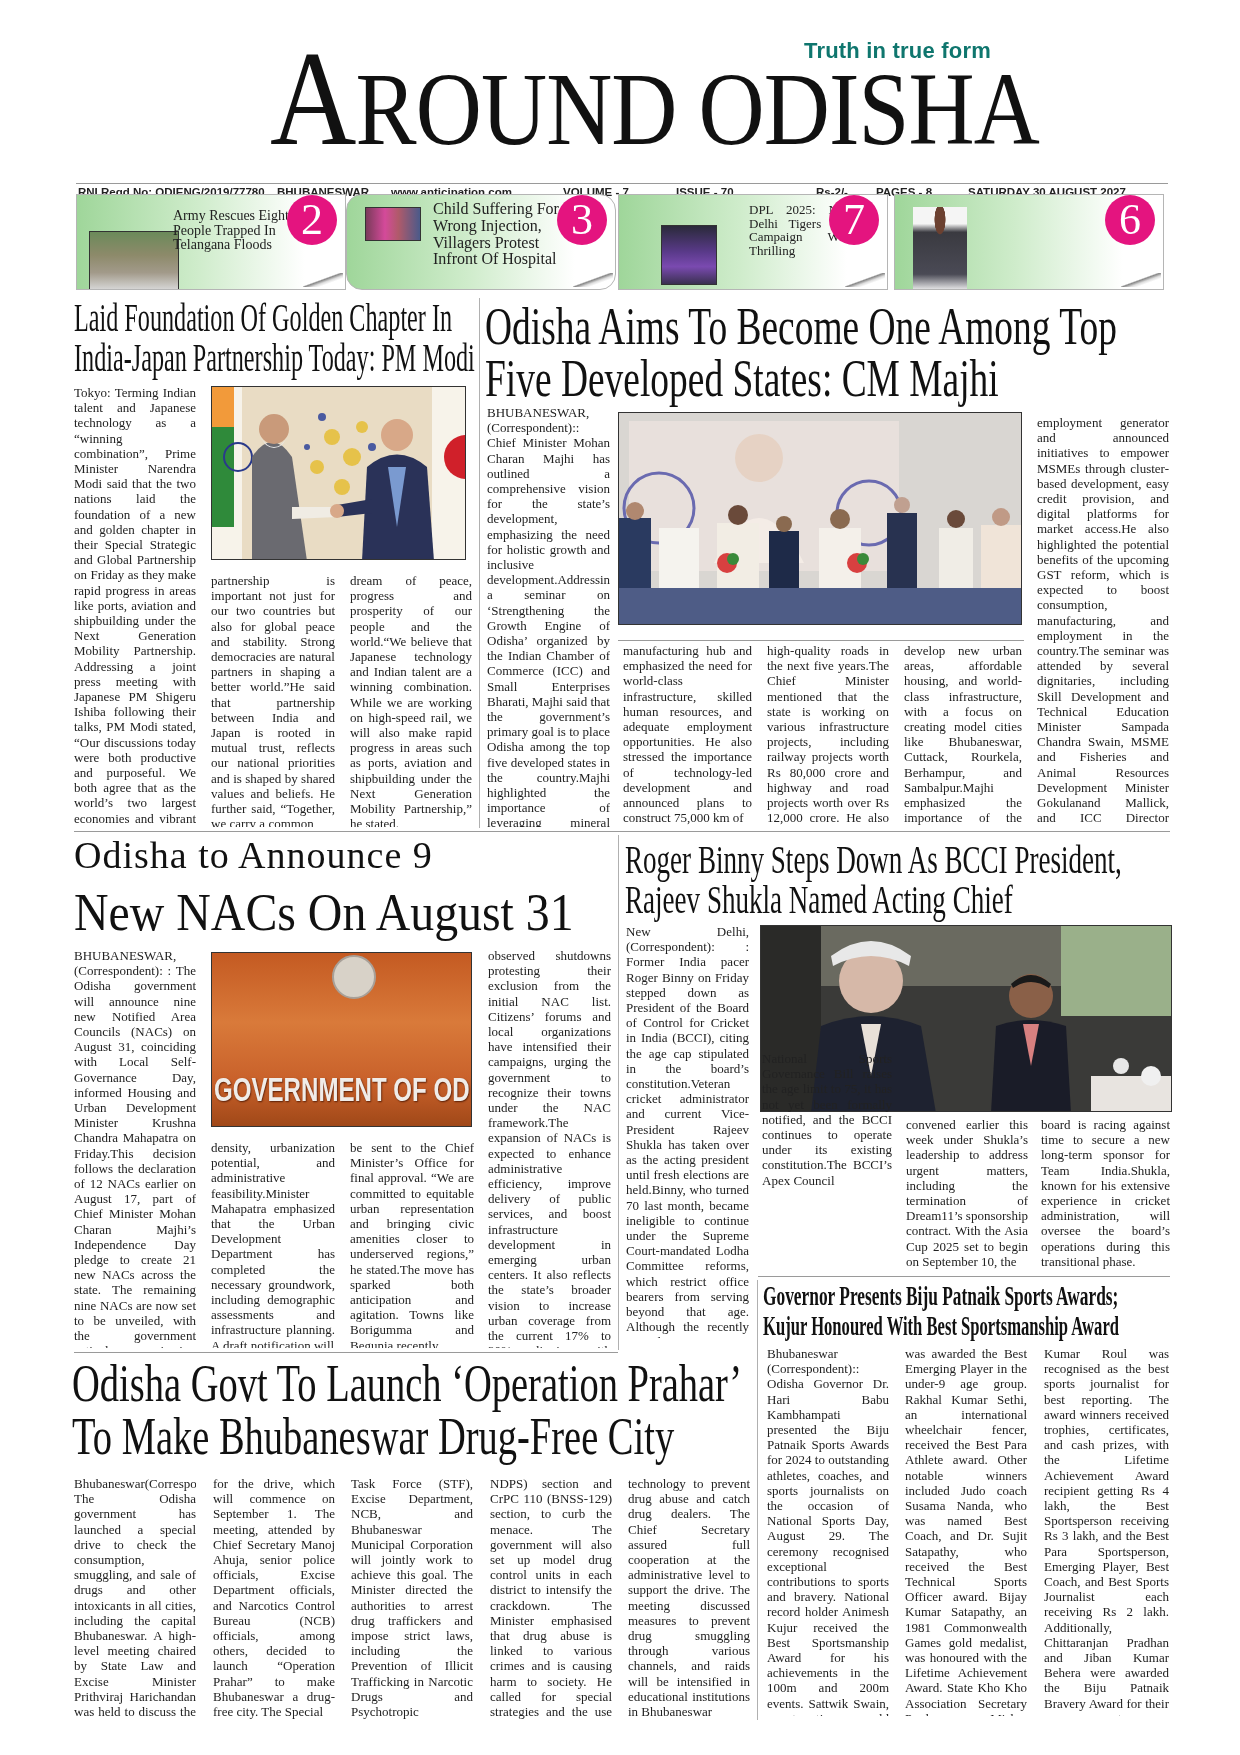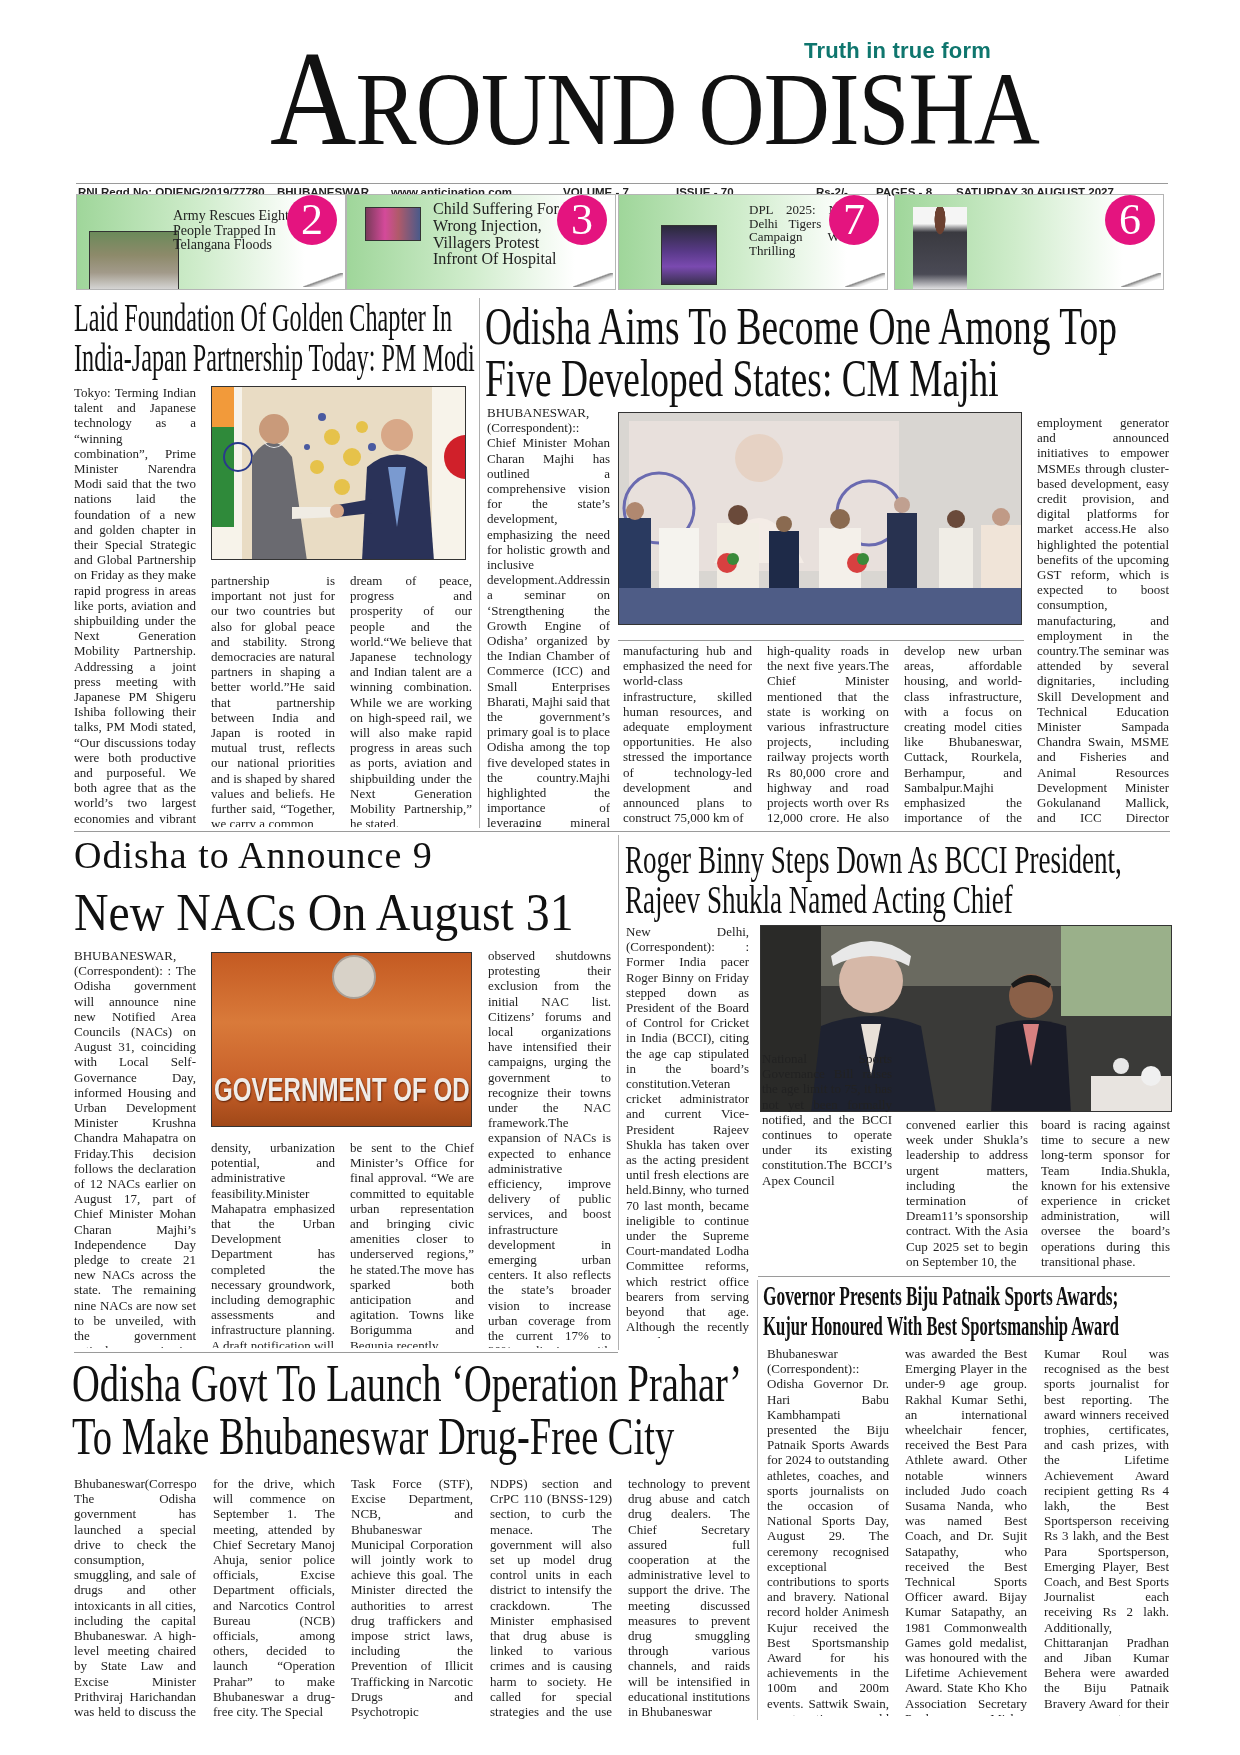--- a/index.html
+++ b/index.html
@@ -39,33 +39,33 @@
 <div class="abs tagline">Truth in true form</div>
 <div class="abs masthead"><span class="big">A</span><span>ROUND ODISHA</span></div>
 
 <div class="abs infobar">
   <span style="width:199px">RNI Regd No: ODIENG/2019/77780</span>
   <span style="width:114px">BHUBANESWAR</span>
   <span style="width:172px">www.anticipation.com</span>
   <span style="width:113px">VOLUME - 7</span>
   <span style="width:140px">ISSUE - 70</span>
   <span style="width:60px">Rs-2/-</span>
-  <span style="width:80px">PAGES - 8</span>
+  <span style="width:92px">PAGES - 8</span>
   <span>SATURDAY 30  AUGUST 2027</span>
 </div>
 <div class="abs rule" style="left:76px; top:183px; width:1092px;"></div>
 
 <div class="abs teaser" style="left:76px;">
   <div class="thumb" style="left:12px; top:36px; width:90px; height:60px; background:linear-gradient(180deg,#6b8a5a 0%,#8d8a6a 40%,#a29a8a 70%,#d8d8d8 100%);"></div>
   <div class="ttext" style="left:96px; top:14px; width:130px; font-size:14px;">Army Rescues Eight People Trapped In Telangana Floods</div>
   <div class="badge">2</div>
   <div class="curl"></div>
 </div>
 
-<div class="abs teaser" style="left:346px;">
+<div class="abs teaser" style="left:346px;border-radius:16px;">
   <div class="thumb" style="left:18px; top:12px; width:56px; height:34px; background:linear-gradient(90deg,#7a3b5a 0%,#d44a9a 35%,#b05a6a 60%,#4a5a8a 100%);"></div>
   <div class="ttext" style="left:86px; top:6px; width:140px; font-size:16px;">Child Suffering For Wrong Injection, Villagers Protest Infront Of Hospital</div>
   <div class="badge">3</div>
   <div class="curl"></div>
 </div>
 
 <div class="abs teaser" style="left:618px;">
   <div class="thumb" style="left:42px; top:30px; width:56px; height:60px; background:linear-gradient(180deg,#2a2a3a 0%,#5a3a8a 45%,#7a4ab0 70%,#3a3050 100%);"></div>
   <div class="ttext" style="left:130px; top:8px; width:104px; font-size:13px; text-align:justify;">DPL 2025: New Delhi Tigers End Campaign With Thrilling</div>
   <div class="badge">7</div>

